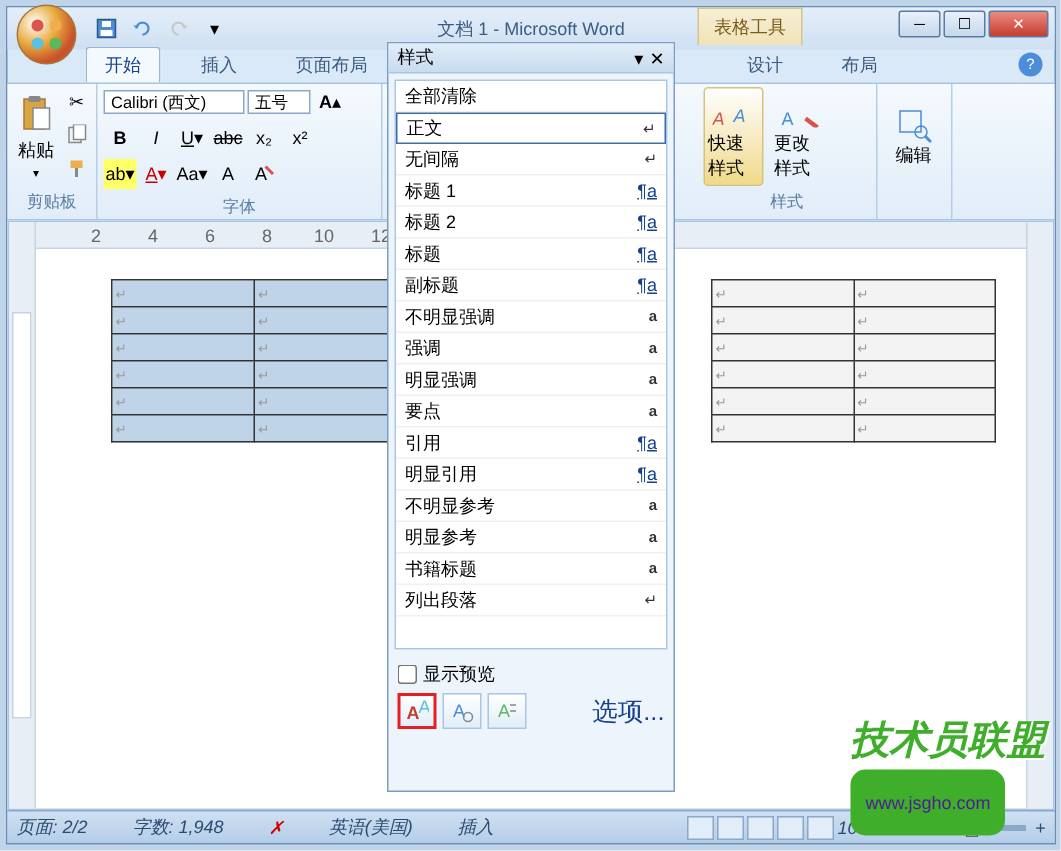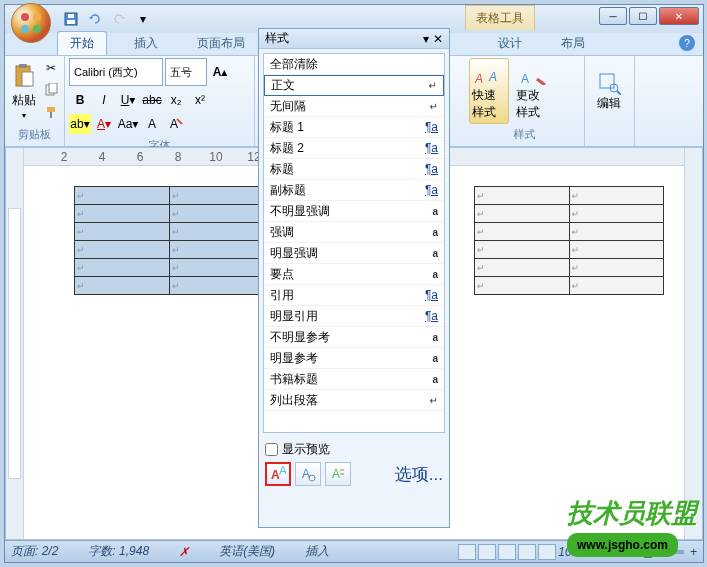--- a/index.html
+++ b/index.html
@@ -21,21 +21,21 @@
 .ribbon-help{position:absolute;right:8px;top:2px;width:16px;height:16px;border-radius:50%;background:#4b8dd8;color:#fff;display:flex;align-items:center;justify-content:center;font-size:10px;}
 .ribbon{height:92px;background:linear-gradient(#f4f9fd,#e1edf9);border-top:1px solid #a9c5e4;border-bottom:1px solid #a9c5e4;display:flex;position:relative;}
 .ribbon-group{border-right:1px solid #b8cde4;display:flex;flex-direction:column;padding:2px 4px;}
 .group-body{flex:1;display:flex;gap:2px;align-items:flex-start;}
 .group-label{text-align:center;color:#5a7ba3;font-size:11px;padding:2px 0;position:relative;}
 .big-btn{width:40px;height:66px;display:flex;flex-direction:column;align-items:center;justify-content:center;gap:2px;border:1px solid transparent;border-radius:3px;padding:2px;}
 .big-btn.split{background:linear-gradient(#fefefe,#f0d98a);border:1px solid #d6c37a;}
 .clipboard-icons{display:flex;flex-direction:column;gap:2px;}
 .small-btn{width:20px;height:20px;display:flex;align-items:center;justify-content:center;}
 .font-row{display:flex;gap:2px;align-items:center;margin-bottom:2px;}
-.combo{height:28px;border:1px solid #8aa8c8;background:#fff;display:flex;align-items:center;padding:0 4px;font-size:11px;}
+.combo{height:16px;border:1px solid #8aa8c8;background:#fff;display:flex;align-items:center;padding:0 4px;font-size:11px;}
 .btn-icon{width:22px;height:20px;display:flex;align-items:center;justify-content:center;border:1px solid transparent;}
 .styles-group{display:flex;gap:4px;}
 .editing-btn{width:40px;height:66px;display:flex;flex-direction:column;align-items:center;justify-content:center;}
 .red-box{border:2px solid #e62020 !important;}
 
 .styles-pane{position:absolute;left:258px;top:28px;width:192px;height:500px;background:#eef4fb;border:1px solid #7d9dc2;z-index:20;}
 .pane-header{height:20px;background:linear-gradient(#e1edf9,#c8dbef);display:flex;align-items:center;padding:0 6px;justify-content:space-between;border-bottom:1px solid #a9c5e4;}
 .pane-close{display:flex;gap:4px;}
 .pane-list{background:#fff;margin:4px;border:1px solid #a9c5e4;height:380px;overflow:hidden;}
 .style-item{height:21px;display:flex;align-items:center;justify-content:space-between;padding:0 6px;border-bottom:1px solid #f0f0f0;}
@@ -62,21 +62,21 @@
 .scrollbar-v{width:18px;background:#e8eef5;border-left:1px solid #c8d4e2;}
 
 .statusbar{position:absolute;left:0;right:0;bottom:0;height:22px;background:linear-gradient(#cfe0f2,#b4cde8);border-top:1px solid #8aa8c8;display:flex;align-items:center;padding:0 6px;gap:30px;font-size:11px;color:#2b4a6f;font-style:italic;}
 .status-right{margin-left:auto;display:flex;align-items:center;gap:2px;}
 .view-btn{width:18px;height:16px;border:1px solid #8aa8c8;background:#e1edf9;}
 .zoom-slider{width:80px;height:4px;background:#8aa8c8;position:relative;margin:0 4px;}
 .zoom-thumb{position:absolute;left:50%;top:-4px;width:8px;height:12px;background:#fff;border:1px solid #666;}
 
 .watermark{position:absolute;right:10px;bottom:10px;z-index:100;pointer-events:none;}
 .wm-text{font-size:26px;font-weight:bold;color:#3fae2a;font-style:italic;text-shadow:1px 1px 0 #fff;}
-.wm-url{background:#3fae2a;color:#000000;padding:5px 10px;border-radius:10px;font-size:12px;display:inline-block;margin-top:2px;font-weight:bold;}
+.wm-url{background:#3fae2a;color:#4c1d95;padding:15px 10px;border-radius:10px;font-size:12px;display:inline-block;margin-top:2px;}
 </style>
 </head>
 <body>
 
 <div class="window">
   <div class="titlebar">
     <div class="office-btn">
       <svg viewBox="0 0 24 24">
           <circle cx="6" cy="6" r="4" fill="#d9534f"></circle>
           <circle cx="18" cy="6" r="4" fill="#f0ad4e"></circle>
@@ -99,20 +99,21 @@
           </svg>
         </div>
       <div class="qat-btn">
           <svg width="14" height="14" viewBox="0 0 14 14">
             <path d="M11 7 A4 4 0 1 0 7 11" fill="none" stroke="#c8c8c8" stroke-width="1.5"></path>
             <path d="M11 7 L13 5 L9 5 Z" fill="#c8c8c8"></path>
           </svg>
         </div>
       <div class="qat-btn">▾</div>
     </div>
+    <div class="title-text">文档 1 - Microsoft Word</div>
     <div class="context-tab">表格工具</div>
     <div class="win-buttons">
       <div class="win-btn">─</div>
       <div class="win-btn">☐</div>
       <div class="win-btn close">✕</div>
     </div>
   </div>
 
   <div class="ribbon-tabs">
     <div class="ribbon-tab active">开始</div>

